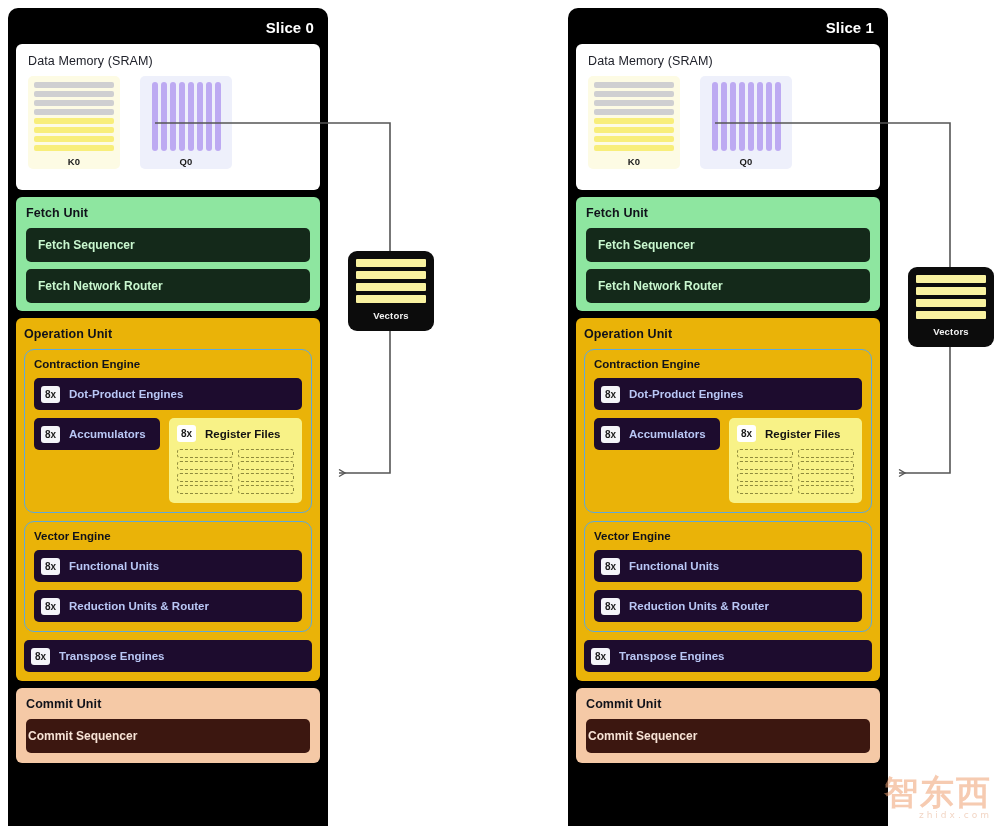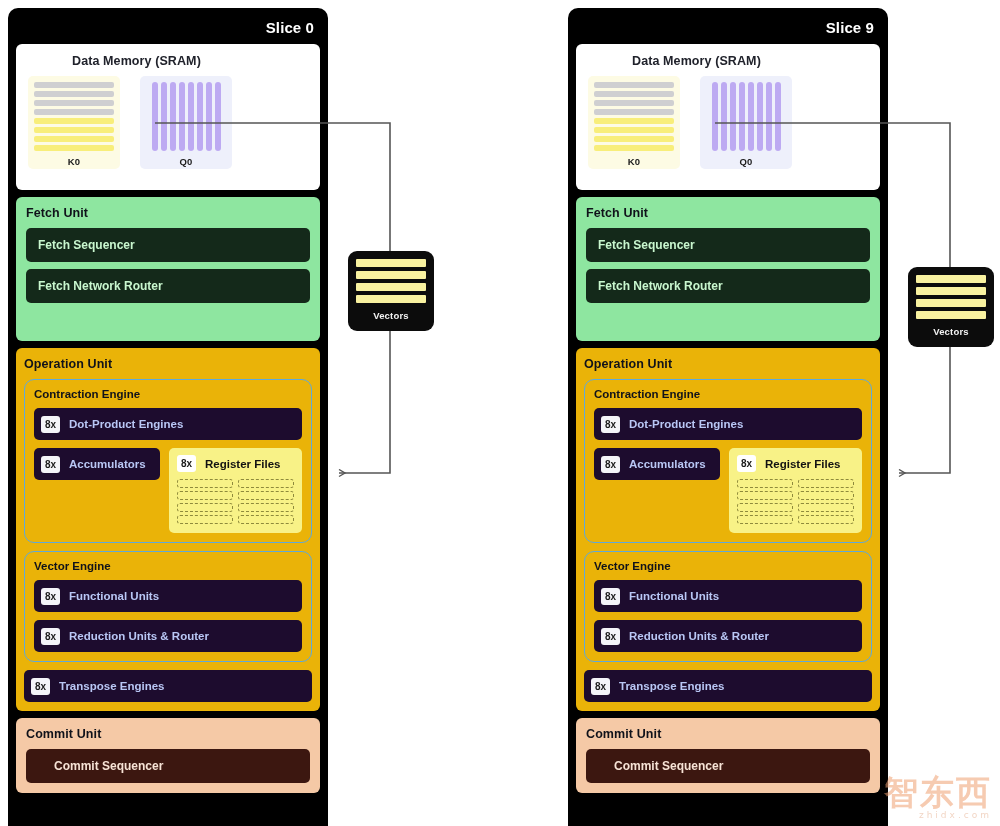--- a/index.html
+++ b/index.html
@@ -52,21 +52,21 @@
   .panel-title {
     font-size: 12.5px;
     font-weight: 700;
     color: #10121a;
     margin-bottom: 8px;
     letter-spacing: .1px;
   }
 
   
   .mem-panel { background: #ffffff; height: 146px; padding: 10px 12px; }
-  .mem-panel .panel-title { color: #20222b; font-weight: 700; font-size: 12.5px; margin-left: 44px; }
+  .mem-panel .panel-title { color: #20222b; font-weight: 400; font-size: 12.5px; }
   .mem-row { display: flex; gap: 20px; margin-top: 5px; }
 
   .mem-block {
     border-radius: 5px;
     padding: 6px 6px 2px 6px;
     width: 92px;
   }
   .mem-block.k { background: #fdfbe4; }
   .mem-block.q { background: #eef0fb; }
 
@@ -81,21 +81,21 @@
   .mem-label {
     text-align: center;
     font-size: 9.5px;
     font-weight: 700;
     color: #1a1a1a;
     margin-top: 5px;
     letter-spacing: .2px;
   }
 
   
-  .fetch-panel { background: #8ee6a0; height: 144px; }
+  .fetch-panel { background: #8ee6a0; height: 114px; }
   .fetch-row {
     background: #14291a;
     border-radius: 5px;
     height: 34px;
     display: flex;
     align-items: center;
     padding-left: 12px;
     margin-bottom: 7px;
     color: #c9f7cf;
     font-size: 12px;
@@ -183,21 +183,21 @@
   }
 
   
   .commit-panel { background: #f5c9a6; margin-bottom: 0; }
   .commit-row {
     background: #3c1710;
     border-radius: 5px;
     height: 34px;
     display: flex;
     align-items: center;
-    padding-left: 28px;
+    padding-left: 2px;
     color: #f7e3d6;
     font-size: 12px;
     font-weight: 700;
   }
 
   
   .vectors-box {
     position: absolute;
     width: 86px;
     height: 80px;
@@ -359,21 +359,21 @@
 
     <div class="panel commit-panel">
       <div class="panel-title">Commit Unit</div>
       <div class="commit-row">
         <span>Commit Sequencer</span>
       </div>
     </div>
   </div>
 
   <div class="slice slice-right">
-    <div class="slice-title">Slice 9</div>
+    <div class="slice-title">Slice 1</div>
 
     <div class="panel mem-panel">
       <div class="panel-title">Data Memory (SRAM)</div>
       <div class="mem-row">
         <div class="mem-block k">
           <div class="k-bars">
             <div class="k-bar grey"></div>
             <div class="k-bar grey"></div>
             <div class="k-bar grey"></div>
             <div class="k-bar grey"></div>

